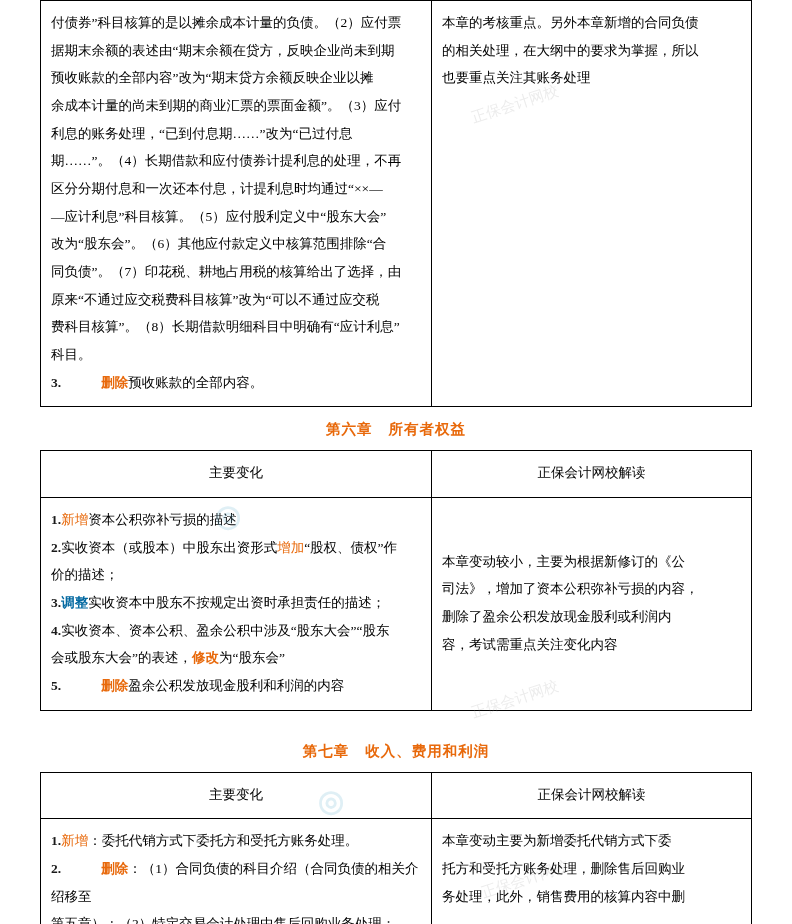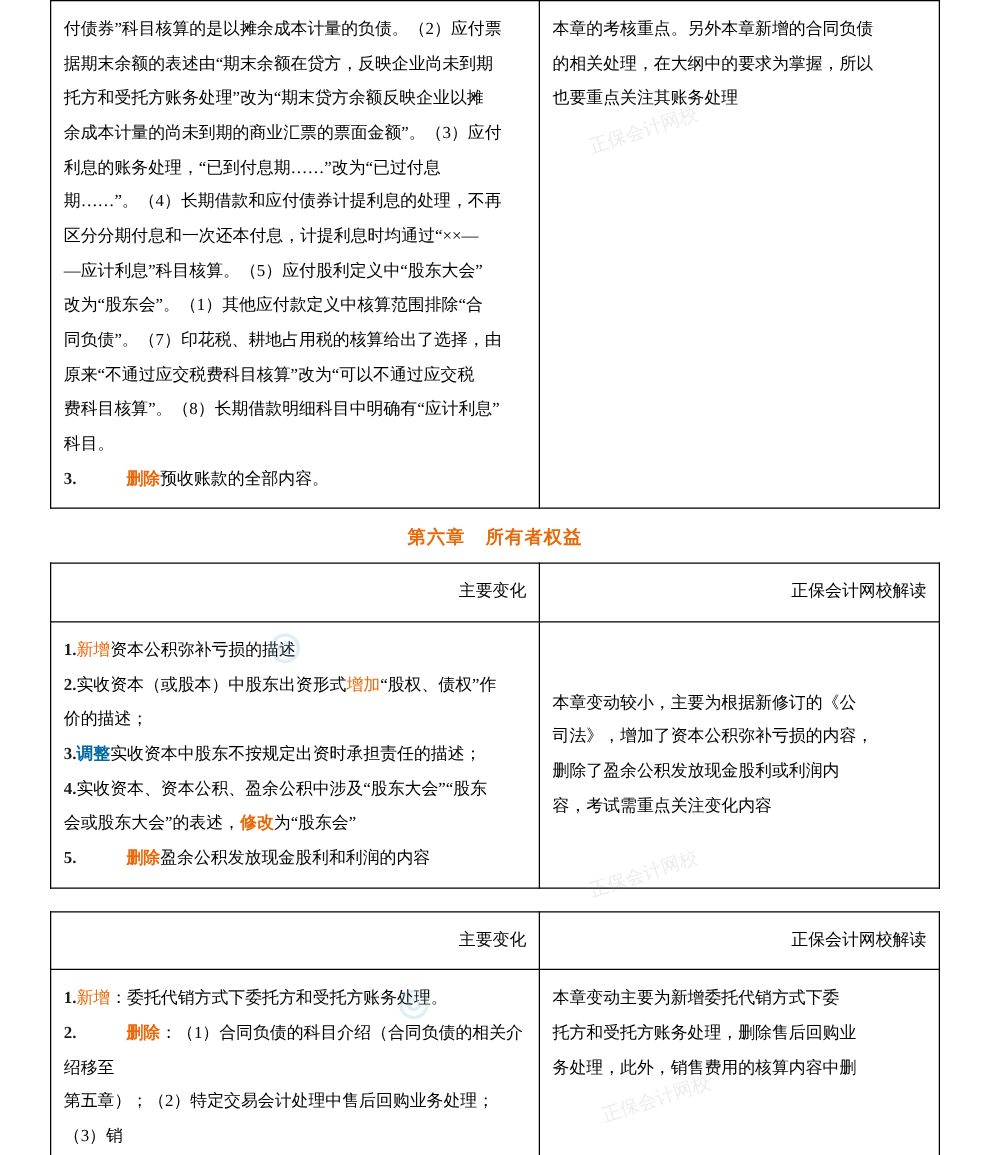--- a/index.html
+++ b/index.html
@@ -34,21 +34,21 @@
     vertical-align: top;
     padding: 8px 10px 10px 10px;
     font-size: 13.5px;
     line-height: 2.05;
     font-weight: normal;
   }
   .col-left { width: 55.3%; }
   .col-right { width: 44.7%; }
 
   .hdr td {
-    text-align: right;
+    text-align: center;
     vertical-align: middle;
     padding: 7px 6px;
     line-height: 1.6;
   }
 
   .chapter-title {
     text-align: center;
     color: #e8690b;
     font-size: 14.5px;
     font-weight: bold;
@@ -99,27 +99,27 @@
 <body>
 
 <div class="page">
 
   <table class="doc-table">
     <tbody>
         <tr>
       <td class="col-left first-cell">
         <p class="para">付债券”科目核算的是以摊余成本计量的负债。（2）应付票</p>
         <p class="para">据期末余额的表述由“期末余额在贷方，反映企业尚未到期</p>
-        <p class="para">托方和受托方账务处理”改为“期末贷方余额反映企业以摊</p>
+        <p class="para">预收账款的全部内容”改为“期末贷方余额反映企业以摊</p>
         <p class="para">余成本计量的尚未到期的商业汇票的票面金额”。（3）应付</p>
         <p class="para">利息的账务处理，“已到付息期……”改为“已过付息</p>
         <p class="para">期……”。（4）长期借款和应付债券计提利息的处理，不再</p>
         <p class="para">区分分期付息和一次还本付息，计提利息时均通过“××—</p>
         <p class="para">—应计利息”科目核算。（5）应付股利定义中“股东大会”</p>
-        <p class="para">改为“股东会”。（1）其他应付款定义中核算范围排除“合</p>
+        <p class="para">改为“股东会”。（6）其他应付款定义中核算范围排除“合</p>
         <p class="para">同负债”。（7）印花税、耕地占用税的核算给出了选择，由</p>
         <p class="para">原来“不通过应交税费科目核算”改为“可以不通过应交税</p>
         <p class="para">费科目核算”。（8）长期借款明细科目中明确有“应计利息”</p>
         <p class="para">科目。</p>
         <p class="para"><span class="numb">3.</span><span class="kw-del">删除</span><span>预收账款的全部内容。</span></p>
       </td>
       <td class="col-right">
         <p class="para">本章的考核重点。另外本章新增的合同负债</p>
         <p class="para">的相关处理，在大纲中的要求为掌握，所以</p>
         <p class="para">也要重点关注其账务处理</p>
@@ -153,20 +153,23 @@
         <p class="para">司法》，增加了资本公积弥补亏损的内容，</p>
         <p class="para">删除了盈余公积发放现金股利或利润内</p>
         <p class="para">容，考试需重点关注变化内容</p>
       </td>
     </tr>
   </tbody>
     </table>
 
   <div class="spacer-gap"></div>
 
+  <div class="chapter-title">
+    <span>第七章</span><span class="gap"></span><span>收入、费用和利润</span>
+  </div>
 
   <table class="doc-table">
     <tbody>
         <tr class="hdr">
       <td class="col-left">主要变化</td>
       <td class="col-right">正保会计网校解读</td>
     </tr>
     <tr>
       <td class="col-left">
         <p class="line-item"><span class="numb">1.</span><span class="kw-add">新增</span><span>：委托代销方式下委托方和受托方账务处理。</span></p>

